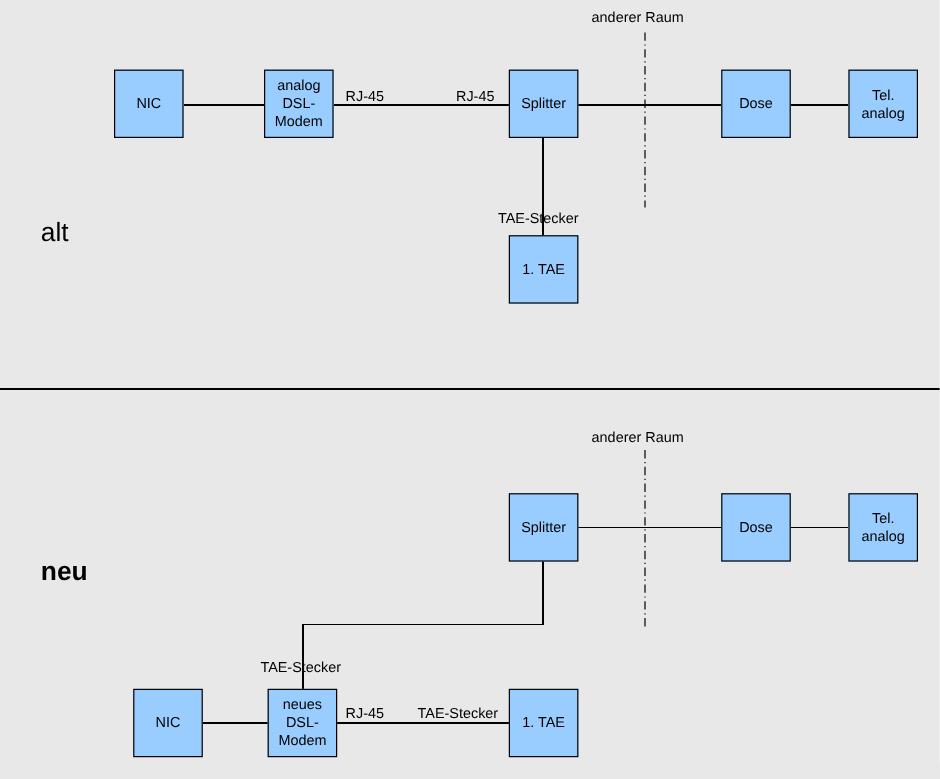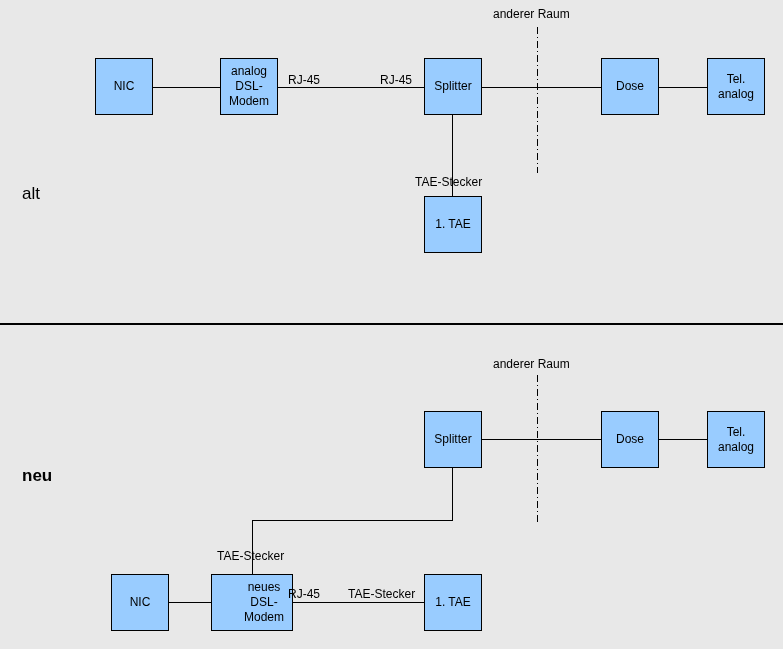--- a/index.html
+++ b/index.html
@@ -33,22 +33,23 @@
     white-space: pre-line;
   }
   .edge-label {
     position: absolute;
     font-size: 12px;
     line-height: 12px;
     white-space: nowrap;
   }
   .section-label {
     position: absolute;
-    font-size: 17px;
+    font-size: 22px;
     line-height: 19px;
+    margin-left: 12px;
   }
 
   
   .alt-nic      { left: 95px;  top: 58px; }
   .alt-modem    { left: 220px; top: 58px; }
   .alt-splitter { left: 424px; top: 58px; }
   .alt-dose     { left: 601px; top: 58px; }
   .alt-tel      { left: 707px; top: 58px; }
   .alt-tae      { left: 424px; top: 196px; }
 
@@ -56,21 +57,21 @@
   .alt-rj45-a        { left: 288px; top: 74px; }
   .alt-rj45-b        { left: 380px; top: 74px; }
   .alt-tae-stecker   { left: 415px; top: 176px; }
   .alt-section-label { left: 22px;  top: 184px; }
 
   
   .neu-splitter { left: 424px; top: 411px; }
   .neu-dose     { left: 601px; top: 411px; }
   .neu-tel      { left: 707px; top: 411px; }
   .neu-nic      { left: 111px; top: 574px; }
-  .neu-modem    { left: 211px; top: 574px; padding-left: 24px; }
+  .neu-modem    { left: 223px; top: 574px; }
   .neu-tae      { left: 424px; top: 574px; }
 
   .neu-room-label        { left: 493px; top: 358px; }
   .neu-tae-stecker-modem { left: 217px; top: 550px; }
   .neu-rj45              { left: 288px; top: 588px; }
   .neu-tae-stecker-tae   { left: 348px; top: 588px; }
   .neu-section-label     { left: 22px;  top: 466px; font-weight: bold; }
 </style>
 </head>
 <body>

